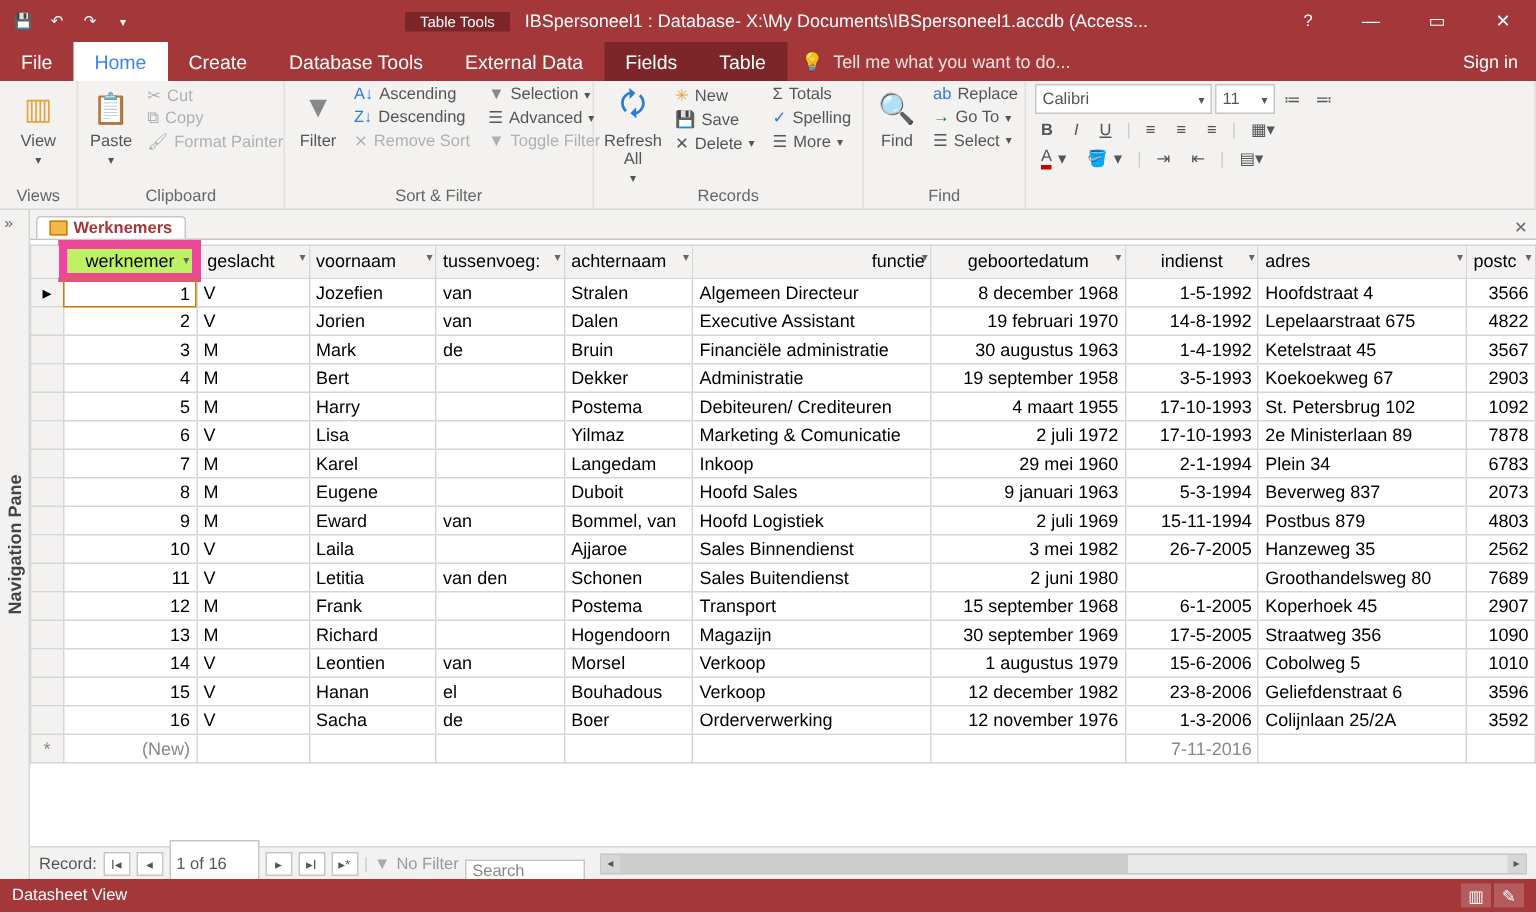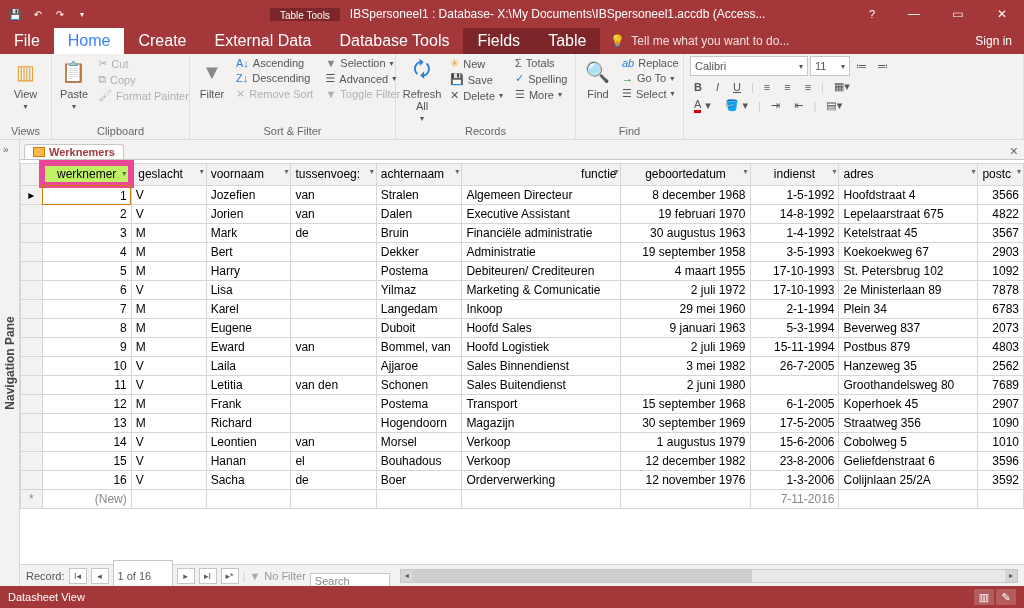--- a/index.html
+++ b/index.html
@@ -5,21 +5,21 @@
 * { margin:0; padding:0; box-sizing:border-box; font-family:"Segoe UI",Arial,sans-serif; }
 body { width:1024px; height:608px; background:#fff; overflow:hidden; font-size:11px; }
 .titlebar { height:28px; background:#a4373a; color:#fff; display:flex; align-items:center; }
 .titlebar .qat { display:flex; gap:6px; padding-left:8px; align-items:center; }
 .titlebar .qat span { width:16px; height:16px; display:inline-flex; align-items:center; justify-content:center; font-size:10px; }
 .titlebar .toolsbox { background:#7d2629; padding:2px 10px 0; font-size:10px; margin-left:180px; }
 .titlebar .title { margin-left:10px; font-size:12px; flex:1; white-space:nowrap; overflow:hidden; }
 .titlebar .winbtns { display:flex; }
 .titlebar .winbtns div { width:44px; height:28px; display:flex; align-items:center; justify-content:center; font-size:12px; }
 .menubar { height:26px; background:#a4373a; color:#fff; display:flex; align-items:stretch; }
-.menubar .tab { padding:0 14px; display:flex; align-items:center; font-size:16px; cursor:pointer; }
+.menubar .tab { padding:0 14px; display:flex; align-items:center; font-size:13px; cursor:pointer; }
 .menubar .tab.active { background:#fff; color:#3b82f6; }
 .menubar .tools { background:#7d2629; display:flex; }
 .menubar .tell { margin-left:10px; display:flex; align-items:center; gap:6px; font-size:12px; opacity:.85;}
 .menubar .signin { margin-left:auto; padding:0 12px; display:flex; align-items:center; font-size:12px;}
 .ribbon { height:86px; background:#f3f2f1; border-bottom:1px solid #d6d6d6; display:flex; }
 .group { border-right:1px solid #e1dfdd; padding:2px 6px 0; display:flex; flex-direction:column; }
 .group .body { flex:1; display:flex; gap:4px; }
 .group .label { text-align:center; font-size:11px; color:#666; padding-bottom:2px; position:relative;}
 .bigbtn { width:40px; display:flex; flex-direction:column; align-items:center; justify-content:flex-start; padding:2px 2px; gap:2px; color:#555; cursor:pointer;}
 .bigbtn .ico { width:28px; height:28px; display:flex; align-items:center; justify-content:center; font-size:20px;}
@@ -77,22 +77,22 @@
     <div>—</div>
     <div>▭</div>
     <div>✕</div>
   </div>
 </div>
 
 <div class="menubar">
   <div class="tab">File</div>
   <div class="tab active">Home</div>
   <div class="tab">Create</div>
+  <div class="tab">Database Tools</div>
   <div class="tab">External Data</div>
-  <div class="tab">Database Tools</div>
   <div class="tools">
     <div class="tab">Fields</div>
     <div class="tab">Table</div>
   </div>
   <div class="tell">
       <span>💡</span>
       <span>Tell me what you want to do...</span>
     </div>
   <div class="signin">Sign in</div>
 </div>
@@ -212,21 +212,21 @@
     <div class="label">Records</div>
   </div>
   <div class="group" style="width:108px;">
     <div class="body">
       <div class="bigbtn">
           <span class="ico">🔍</span>
           <span class="txt">Find</span>
         </div>
       <div class="col">
         <div class="smallbtn">
-            <span style="color:#2b7cd3;font-style:italic;">ab</span>
+            <span style="color:#2b7cd3;">ab</span>
             <span>Replace</span>
           </div>
         <div class="smallbtn">
             <span style="color:#107c10;">→</span>
             <span>Go To</span>
             <span style="font-size:8px;">▾</span>
           </div>
         <div class="smallbtn">
             <span>☰</span>
             <span>Select</span>

